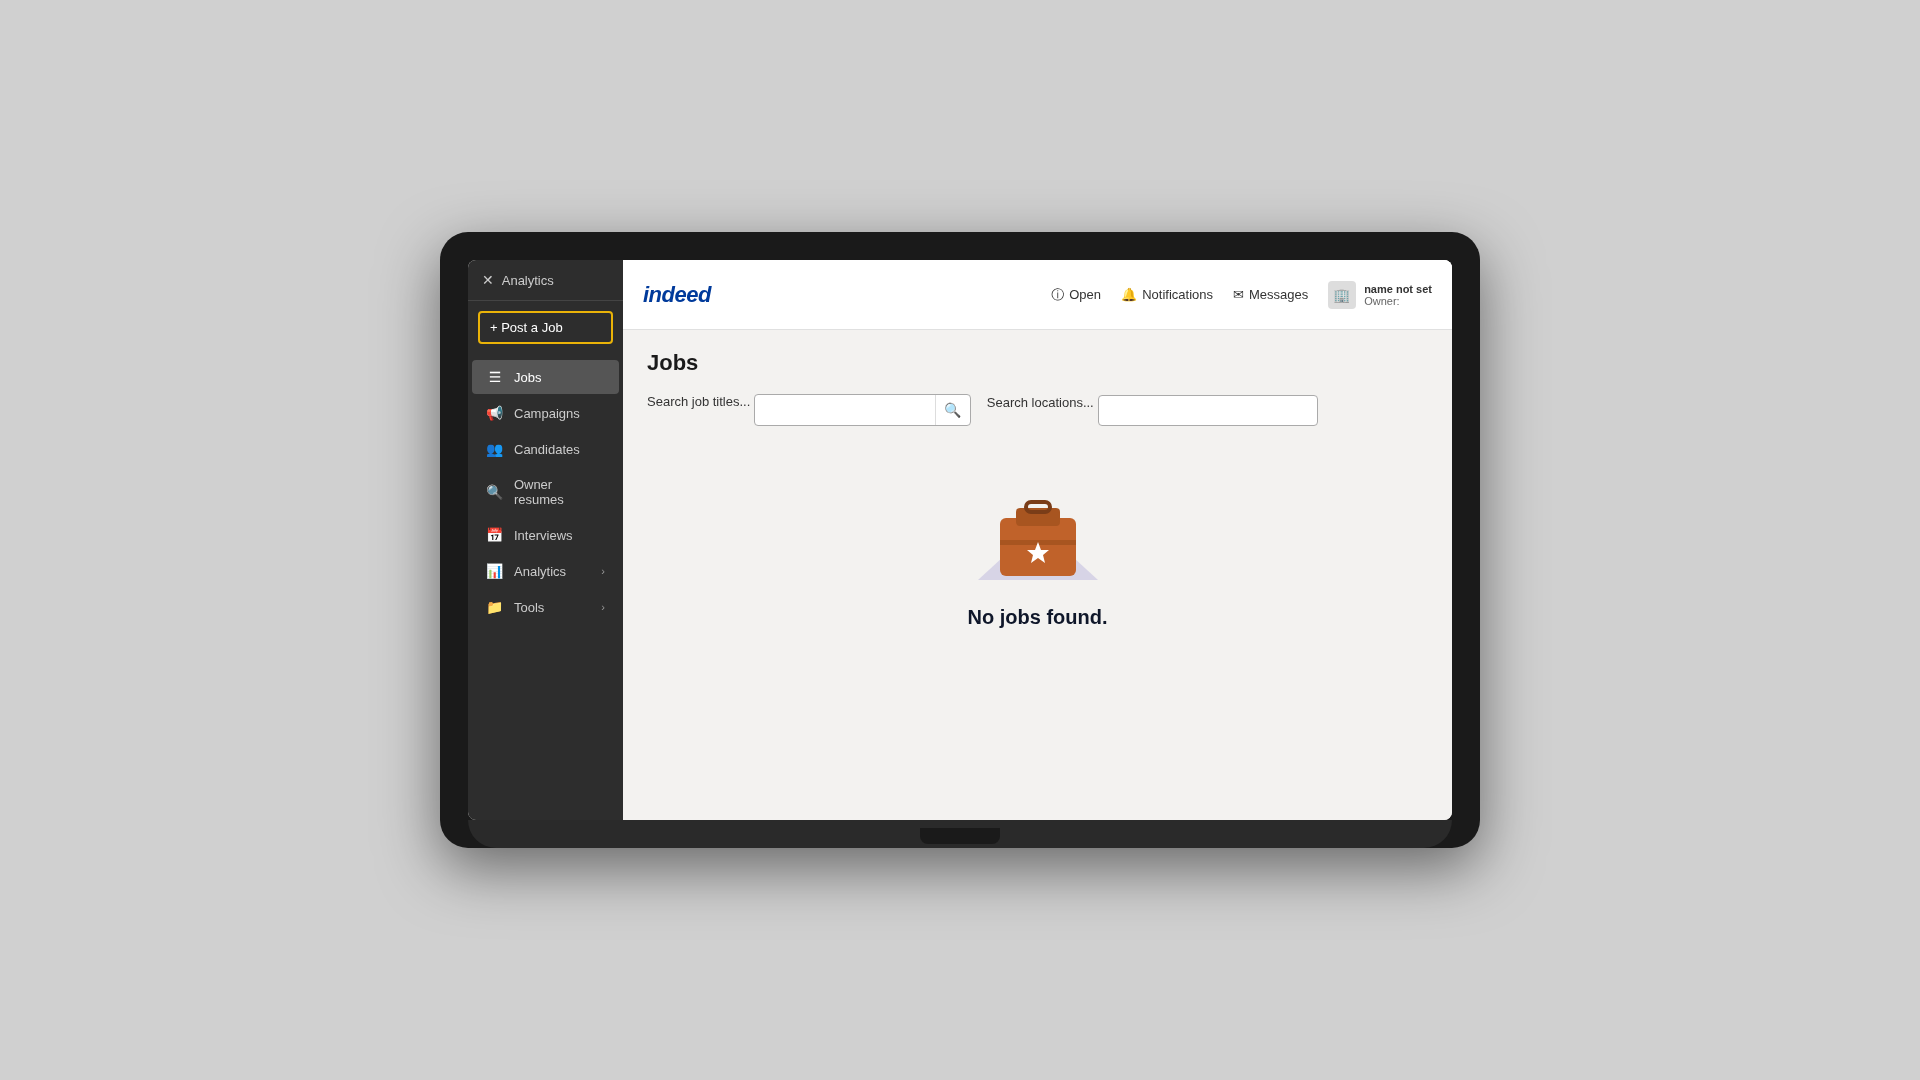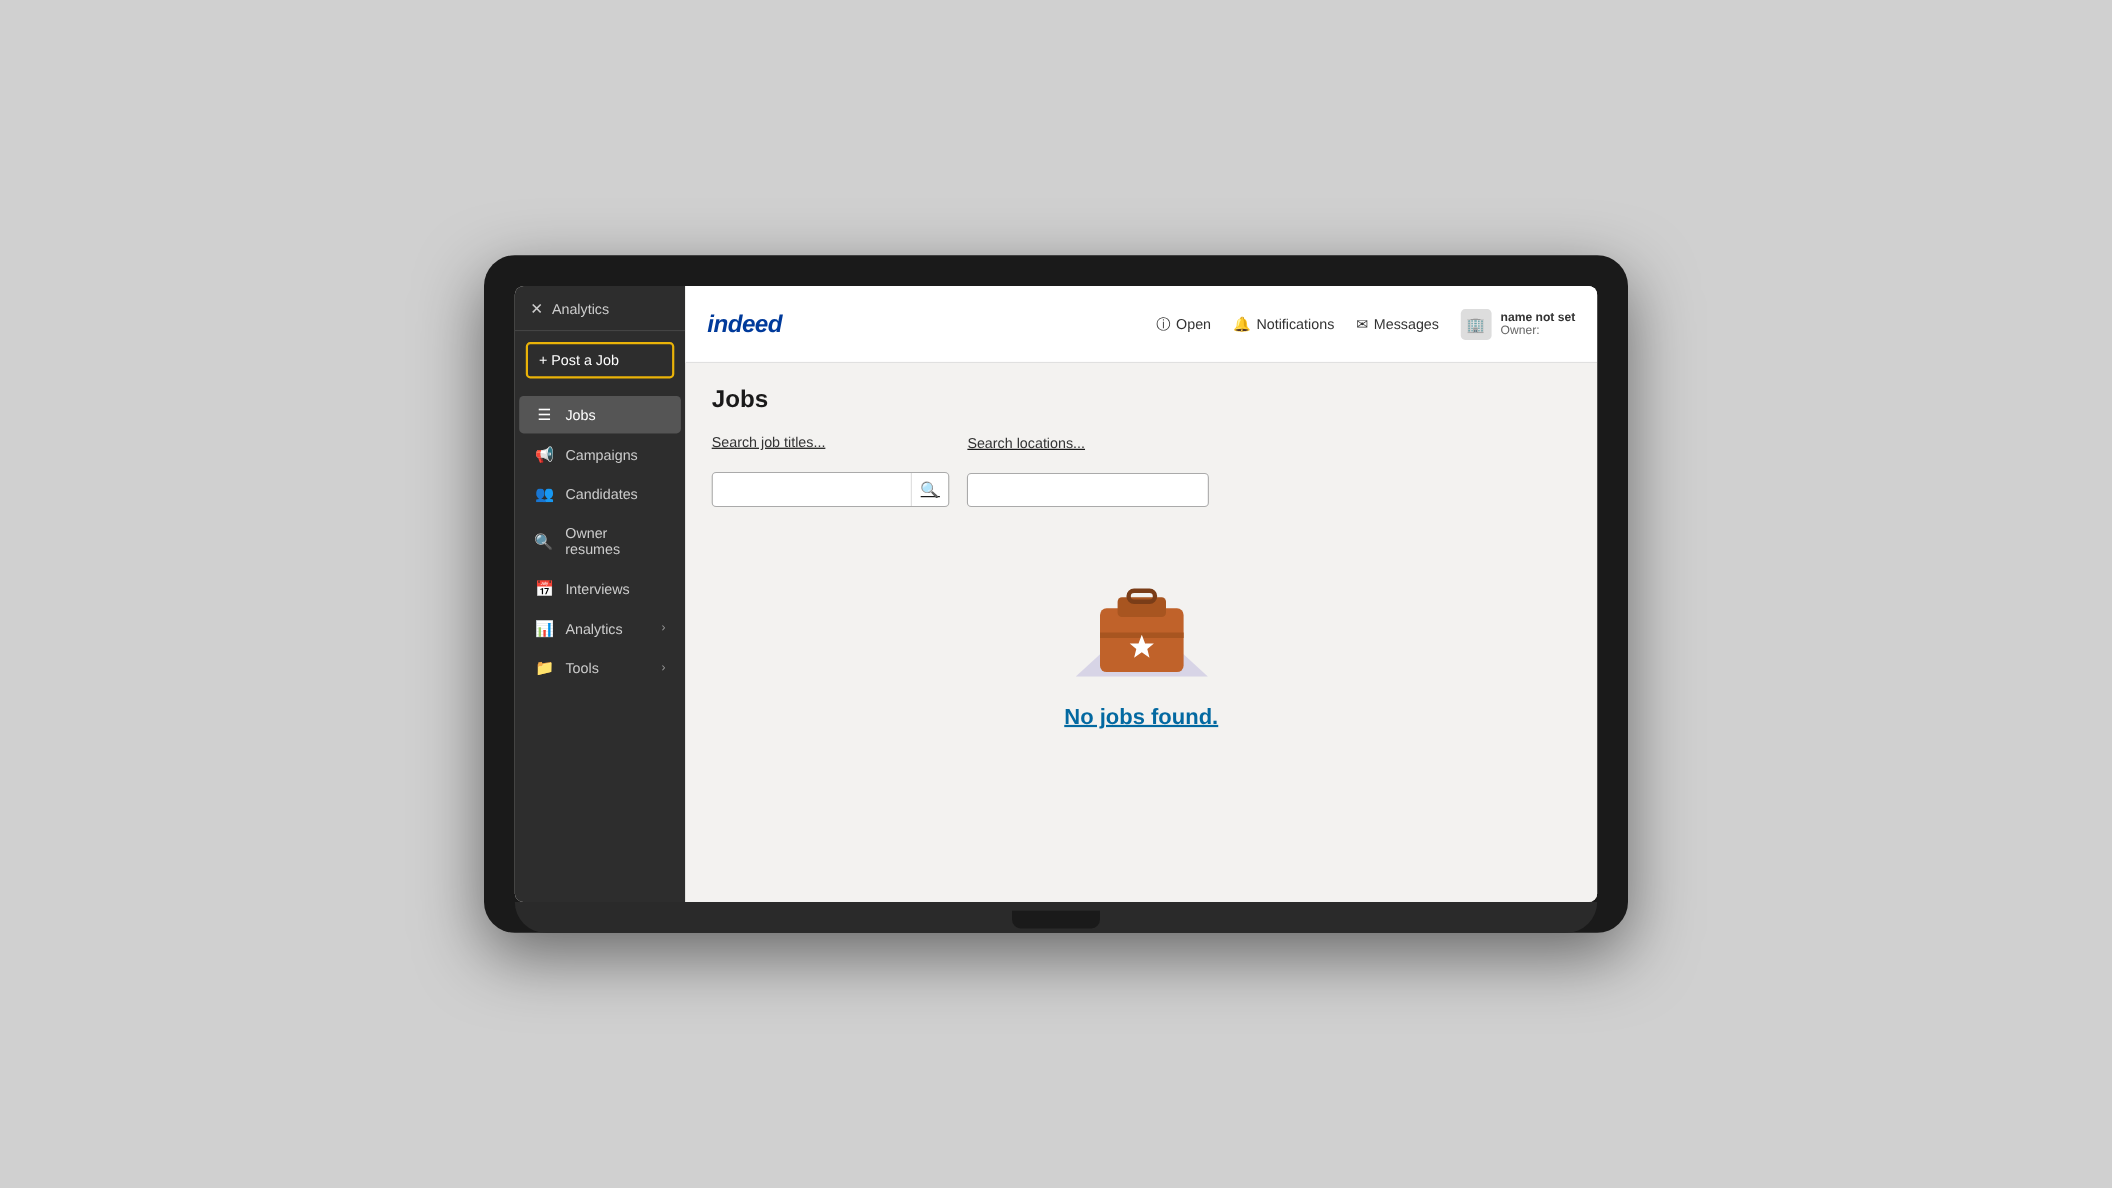--- a/index.html
+++ b/index.html
@@ -248,23 +248,22 @@
     
     .search-filters {
       display: flex;
       gap: 16px;
       margin-bottom: 24px;
       align-items: flex-end;
     }
 
     .search-field {
       display: flex;
-      flex-direction: column;
-      gap: 20px;
-      text-decoration: underline;
+      flex-direction: row;
+      gap: 4px;
     }
 
     .search-label {
       font-size: 13px;
       color: #333;
       font-weight: 400;
     }
 
     .search-input-wrap {
       display: flex;
@@ -320,23 +319,22 @@
       position: relative;
       display: flex;
       align-items: center;
       justify-content: center;
     }
 
     
     .no-jobs-text {
       font-size: 20px;
       font-weight: 700;
-      color: #0369a1;
+      color: #0f172a;
       margin-bottom: 10px;
-      text-decoration: underline;
     }
 
     
     .bottom-cards {
       display: flex;
       gap: 12px;
       margin-top: 8px;
     }
 
     .bottom-card {

